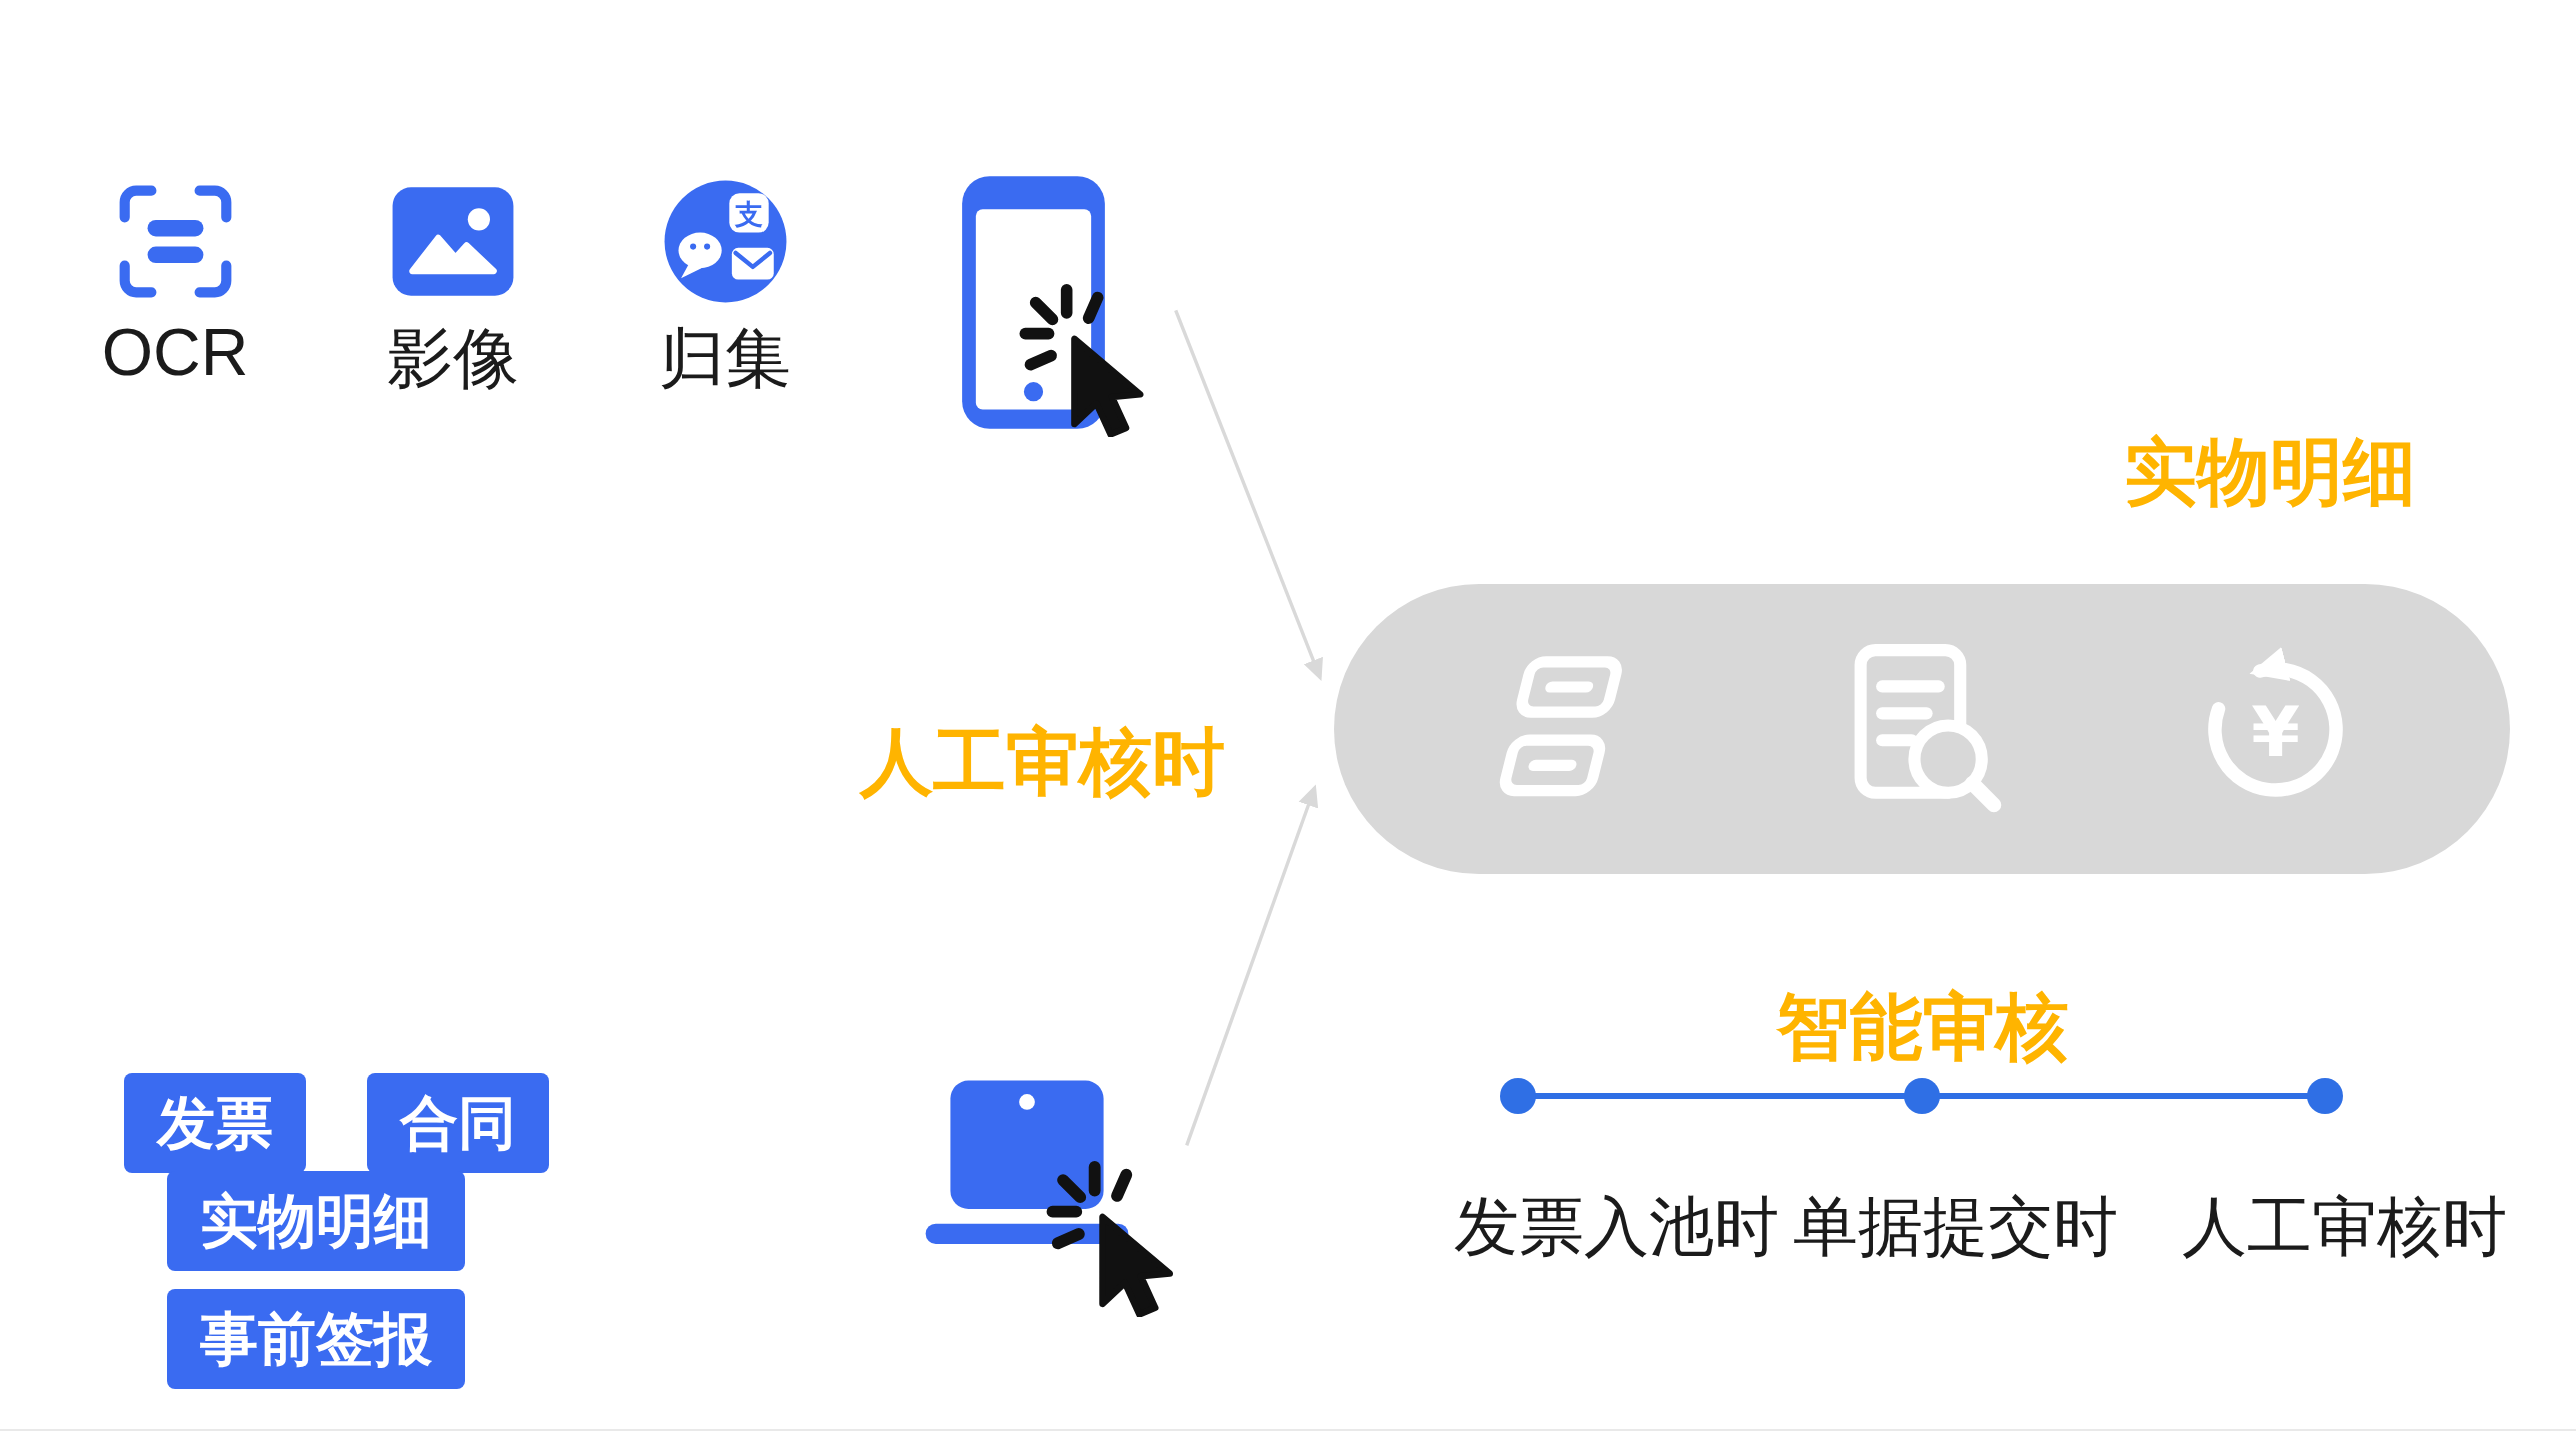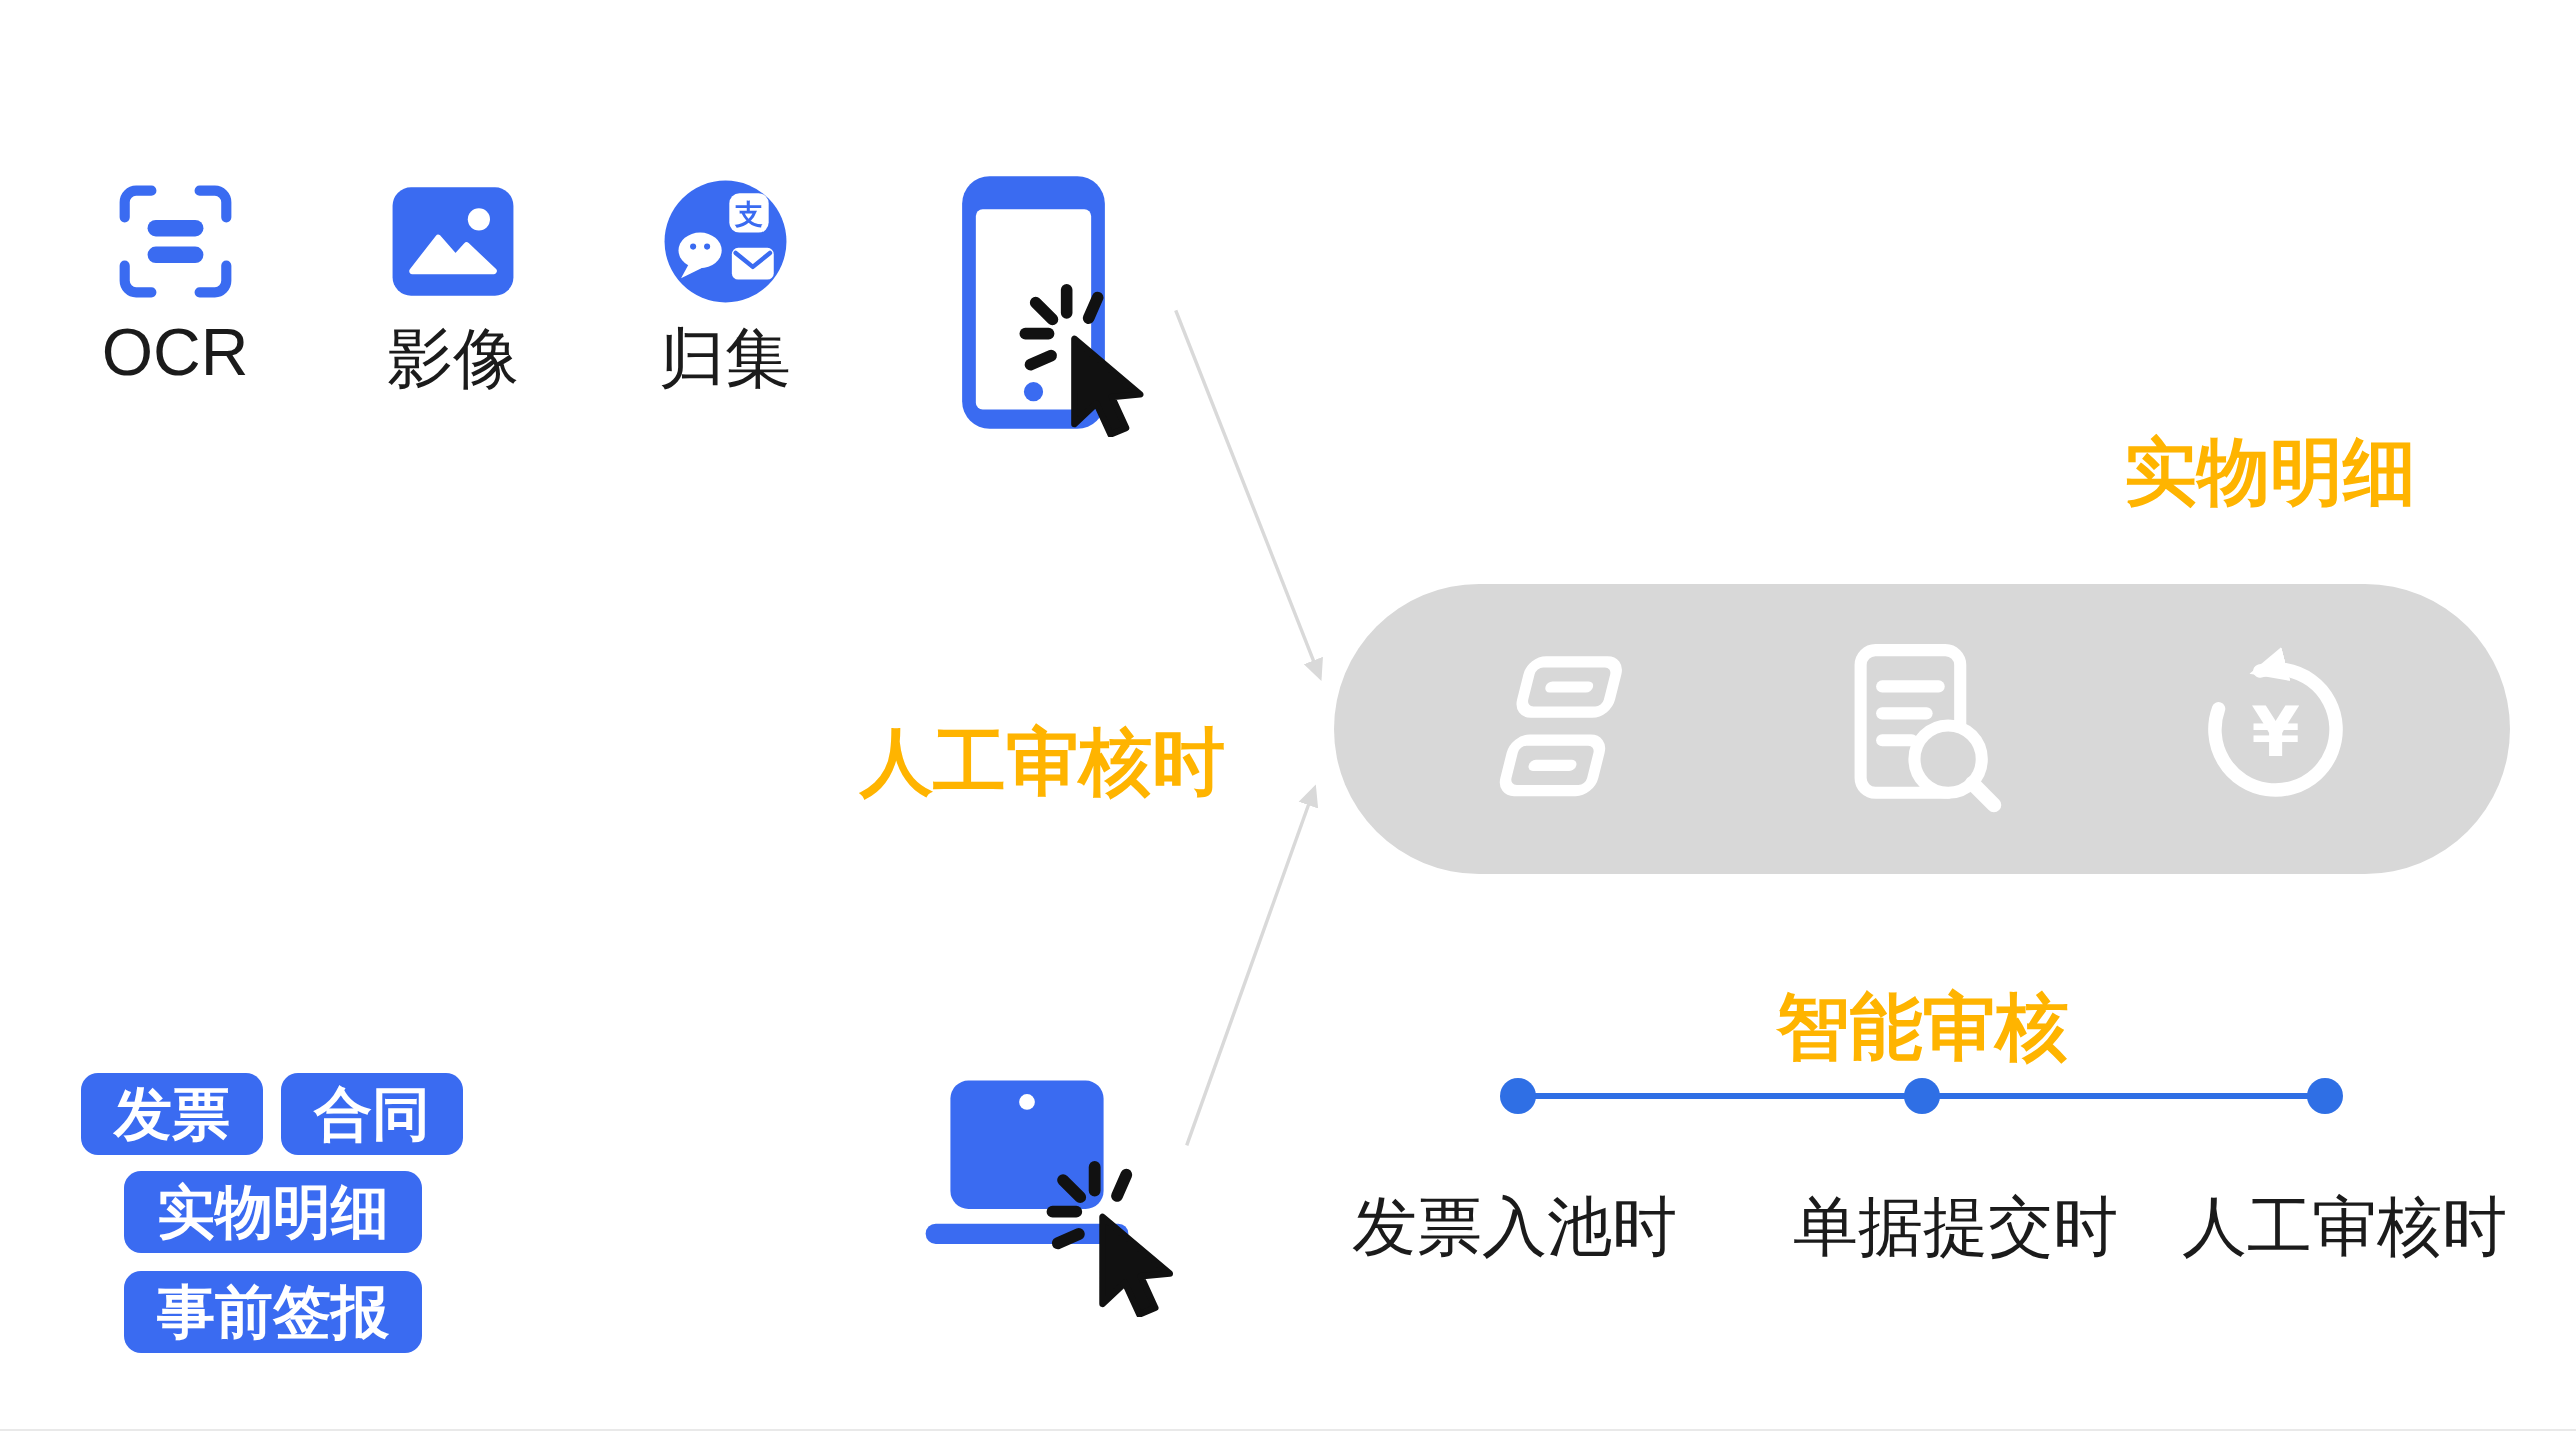--- a/index.html
+++ b/index.html
@@ -21,21 +21,21 @@
   }
 
   .arrows { position:absolute; left:0; top:0; pointer-events:none; }
 
   .device { position:absolute; }
   .cursor { position:absolute; }
 
   .tag-row { position:absolute; display:flex; gap:18px; }
   .tag {
     background:#3A6BF1; color:#ffffff; font-size:58px; font-weight:600;
-    line-height:1; padding:12px 33px; border-radius:17px; white-space:nowrap;
+    line-height:1; padding:21px 33px; border-radius:8px; white-space:nowrap;margin-left:43px;
   }
 
   .tl-line { position:absolute; left:1518px; top:1093px; width:807px; height:6.2px; background:#2F6FE5; border-radius:3.4px; }
   .tl-dot { position:absolute; top:1078px; width:36px; height:36px; border-radius:50%; background:#2F6FE5; }
   .tl-label { position:absolute; top:1183px; width:385px; text-align:center; font-size:65px; font-weight:500; color:#1b1b1b; white-space:nowrap; }
 
   .bottom-rule { position:absolute; left:0; bottom:0; width:100%; height:2.1px; background:#E9E9E9; }
 </style>
 </head>
 <body>
@@ -172,19 +172,19 @@
   </div>
   <div class="tag-row" style="left:124px; top:1171px;flex-direction:column;">
     <div class="tag">实物明细</div>
     <div class="tag">事前签报</div>
   </div>
 
   <div class="tl-line"></div>
   <div class="tl-dot" style="left:1500px;"></div>
   <div class="tl-dot" style="left:1904px;"></div>
   <div class="tl-dot" style="left:2307px;"></div>
-  <div class="tl-label" style="left:1322px;">发票入池时</div>
+  <div class="tl-label" style="left:1394px;text-align:right;">发票入池时</div>
   <div class="tl-label" style="left:1733px;text-align:right;">单据提交时</div>
   <div class="tl-label" style="left:2152px;text-align:center;">人工审核时</div>
 
   <div class="bottom-rule"></div>
 </div>
 
 
 </body></html>

